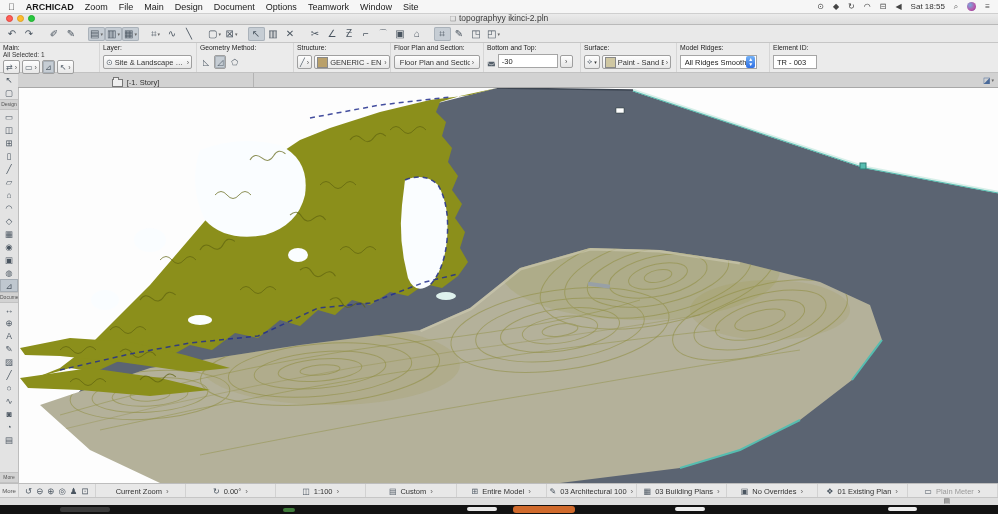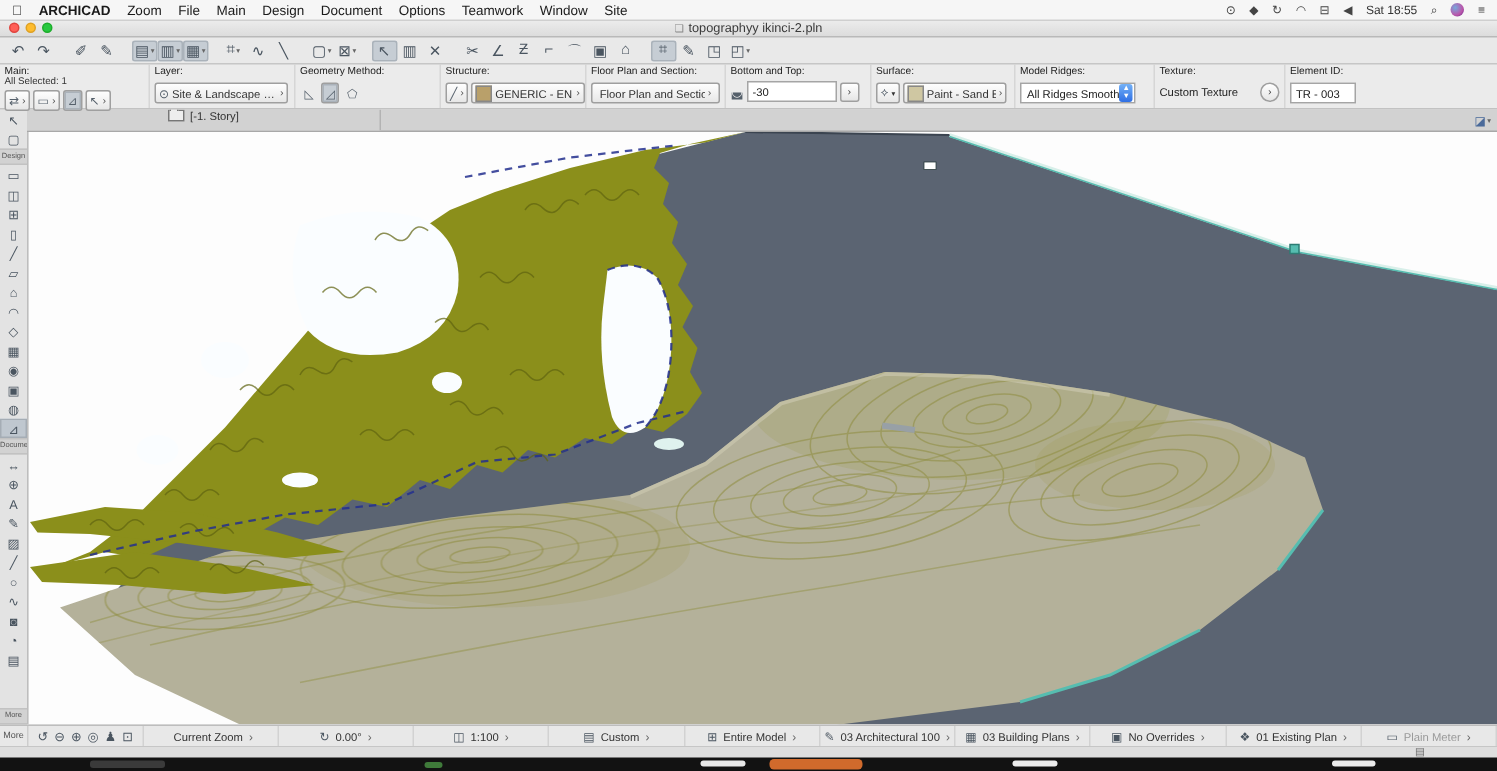--- a/index.html
+++ b/index.html
@@ -48,21 +48,21 @@
   .field{height:12px;border:1px solid #a5a5a5;background:#fff;font-size:7.5px;display:inline-flex;
          align-items:center;padding:0 3px;min-width:52px;}
   .swatch{width:9px;height:9px;background:#cfc7a2;border:1px solid #888;}
   .stepperbl{width:9px;height:12px;background:linear-gradient(#73b1f7,#2f6fe4);border-radius:2px;color:#fff;
              font-size:5px;line-height:5px;display:flex;flex-direction:column;align-items:center;justify-content:center;}
   .roundb{width:11px;height:11px;border:1px solid #9f9f9f;border-radius:50%;background:linear-gradient(#fff,#e5e5e5);
           font-size:7px;color:#444;display:inline-flex;align-items:center;justify-content:center;}
   
   .tabbar{position:absolute;top:73px;left:18px;right:0;height:14px;background:#d2d2d2;border-bottom:1px solid #a8a8a8;
           display:flex;z-index:26;}
-  .tab{flex:0 0 235px;display:flex;align-items:flex-start;justify-content:center;gap:4px;font-size:7.5px;color:#333;
+  .tab{flex:0 0 235px;display:flex;align-items:flex-end;justify-content:center;gap:4px;font-size:7.5px;color:#333;
        border-right:1px solid #b3b3b3;background:#d2d2d2;}
   .tab.active{background:#fff;}
   .folder{width:9px;height:6px;border:1px solid #777;position:relative;background:#eee;}
   .folder:before{content:"";position:absolute;top:-3px;left:0;width:4px;height:2px;border:1px solid #777;border-bottom:none;background:#eee;}
   .tab.active .folder,.tab.active .folder:before{border-color:#467;background:#cfe2ef;}
   .tabnav{margin-left:auto;display:flex;align-items:center;gap:1px;padding:0 4px;font-size:8px;color:#4a6a9a;}
   .tabnav .caret{font-size:5px;color:#666;}
   
   .palette{position:absolute;top:73px;left:0;width:18px;bottom:31px;background:#e3e3e3;border-right:1px solid #bdbdbd;
            display:flex;flex-direction:column;align-items:stretch;z-index:25;}
@@ -378,27 +378,20 @@
     <div class="ibsec" style="width:93px">
       <div class="iblab">Model Ridges:</div>
       <div class="ibrow" style="margin-top:4px">
         <span class="field" style="min-width:72px;justify-content:center;padding-right:0">
           <span>All Ridges Smooth</span>
           <span class="stepperbl">
               <span>▲</span>
               <span>▼</span>
             </span>
         </span>
-      </div>
-    </div>
-    <div class="ibsec" style="width:87px">
-      <div class="iblab">Texture:</div>
-      <div class="ibrow" style="margin-top:4px;justify-content:space-between">
-        <span style="font-size:7.5px">Custom Texture</span>
-        <span class="roundb">›</span>
       </div>
     </div>
     <div class="ibsec" style="width:46px;border-right:none">
       <div class="iblab">Element ID:</div>
       <div class="ibrow" style="margin-top:4px">
         <span class="field" style="min-width:36px">TR - 003</span>
       </div>
     </div>
   </div>
 

